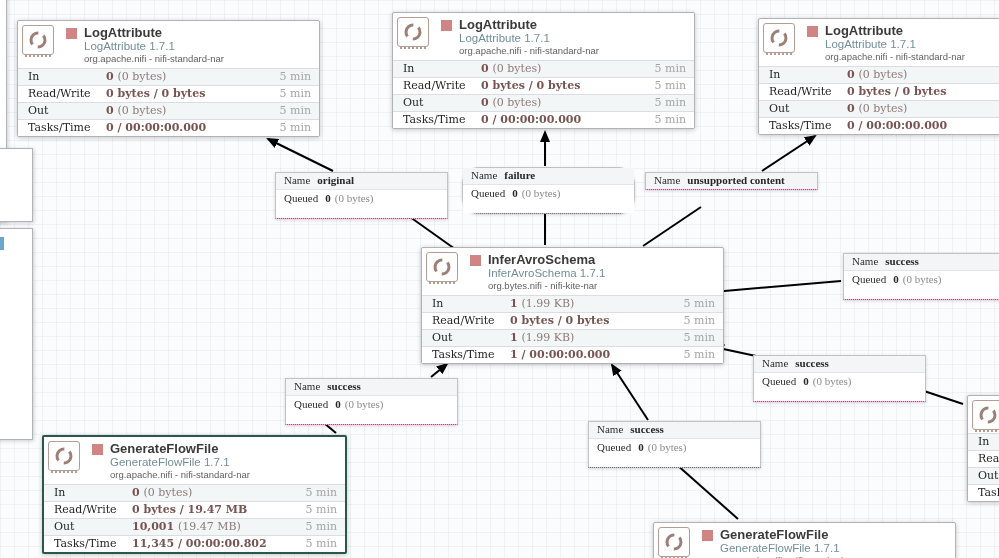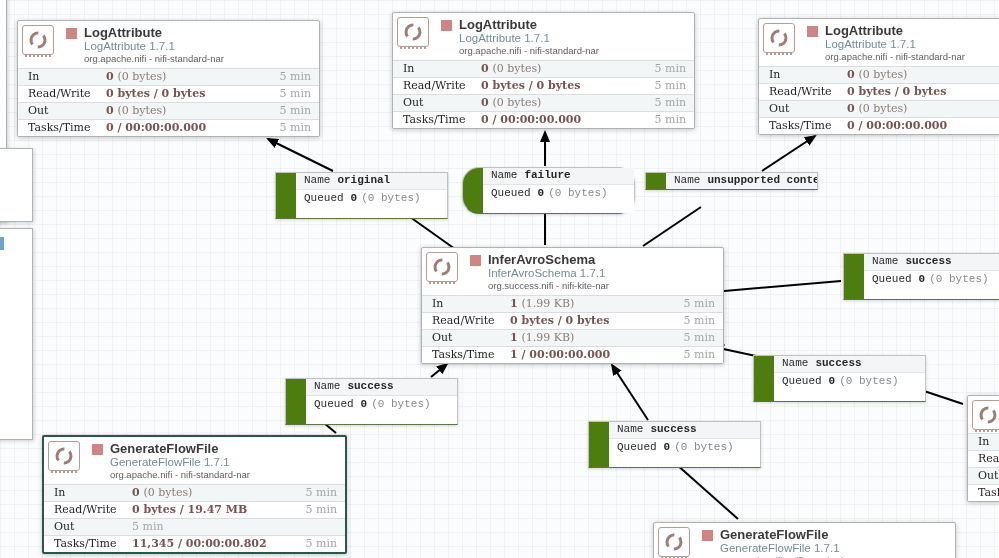--- a/index.html
+++ b/index.html
@@ -47,24 +47,24 @@
   .p-stats { font-family:"DejaVu Serif", serif; font-size:11px; }
   .s-row { display:flex; height:17px; line-height:16px; align-items:center; padding:0 8px 0 10px; border-top:1px solid #dadee0; background:#fff; white-space:nowrap; }
   .s-row.alt { background:#f3f6f7; }
   .s-label { width:78px; flex:0 0 auto; color:#262626; }
   .s-value { flex:1 1 auto; color:#775351; font-weight:bold; overflow:hidden; }
   .s-extra { color:#8d7a76; font-weight:normal; font-style:normal; }
   .s-window { flex:0 0 auto; color:#a5a5a5; }
 
   
   .conn-label {
-    position:absolute; width:173px; z-index:3; background:#4d7c0f;
+    position:absolute; width:173px; z-index:3; background:#f9a8d4;
     border:1px solid #c2c2c2; border-bottom:1px dotted #707070;
     box-shadow:0 1px 3px rgba(0,0,0,0.16);
-    font-family:Liberation Mono, monospace; font-size:11px; color:#262626;padding-left:20px;
+    font-family:Liberation Serif, serif; font-size:11px; color:#262626;
   }
   .cl-row { height:16px; line-height:15px; padding:0 8px; white-space:nowrap; overflow:hidden; }
   .cl-name { background:#f3f5f6; }
   .cl-queued { background:#fff; border-top:1px solid #e2e4e6; height:29px; line-height:16px; }
   .cl-key { color:#2c2c2c; margin-right:7px; }
   .cl-val { font-weight:bold; color:#262626; }
   .cl-num { font-weight:bold; color:#262626; margin-right:4px; }
   .cl-size { color:#8a8a8a; }
 </style>
 </head>
@@ -228,21 +228,21 @@
     <div class="p-icon">
       <svg width="22" height="22" viewBox="0 0 22 22">
           <circle cx="11" cy="11" r="7" fill="none" stroke="#9c8077" stroke-width="3" stroke-dasharray="16 6" transform="rotate(-40 11 11)"></circle>
         </svg>
       <div class="perf"></div>
     </div>
     <div class="p-state"></div>
     <div class="p-titles">
       <div class="p-title">InferAvroSchema</div>
       <div class="p-version">InferAvroSchema 1.7.1</div>
-      <div class="p-bundle">org.success.nifi - nifi-kite-nar</div>
+      <div class="p-bundle">org.bytes.nifi - nifi-kite-nar</div>
     </div>
   </div>
   <div class="p-stats">
     <div class="s-row alt">
         <span class="s-label">In</span>
         <span class="s-value"><b>1</b> <span class="s-extra">(1.99 KB)</span></span>
         <span class="s-window">5 min</span>
       </div>
     <div class="s-row">
         <span class="s-label">Read/Write</span>
@@ -283,20 +283,21 @@
         <span class="s-value"><b>0</b> <span class="s-extra">(0 bytes)</span></span>
         <span class="s-window">5 min</span>
       </div>
     <div class="s-row">
         <span class="s-label">Read/Write</span>
         <span class="s-value"><b>0 bytes / 19.47 MB</b> <span class="s-extra"></span></span>
         <span class="s-window">5 min</span>
       </div>
     <div class="s-row alt">
         <span class="s-label">Out</span>
+        <span class="s-value"><b>10,001</b> <span class="s-extra">(19.47 MB)</span></span>
         <span class="s-window">5 min</span>
       </div>
     <div class="s-row">
         <span class="s-label">Tasks/Time</span>
         <span class="s-value"><b>11,345 / 00:00:00.802</b> <span class="s-extra"></span></span>
         <span class="s-window">5 min</span>
       </div>
   </div>
 </div>
 

